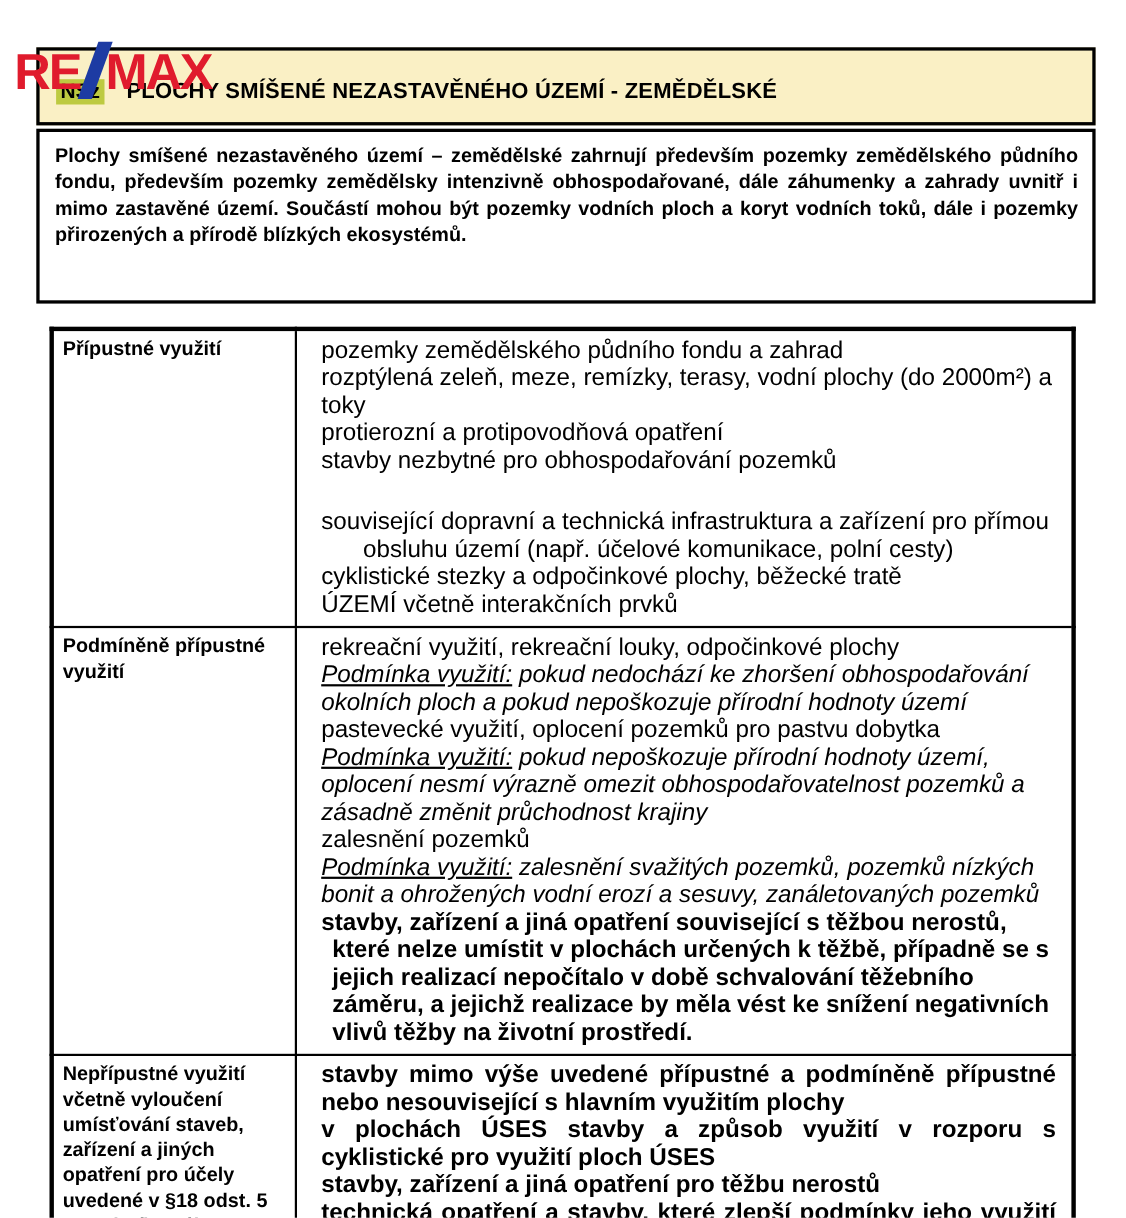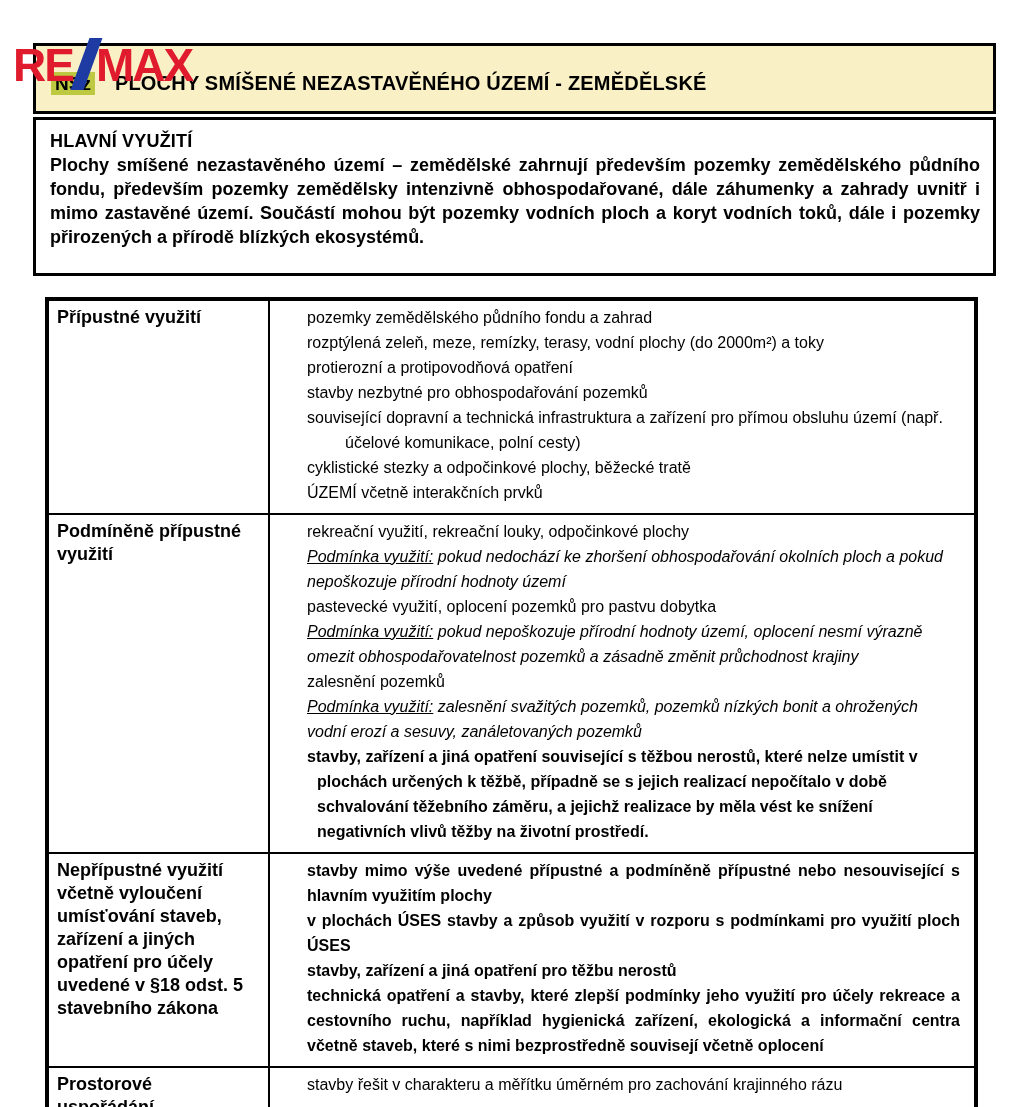--- a/index.html
+++ b/index.html
@@ -66,22 +66,22 @@
   .z-table td{
     border:2px solid var(--border-color);
     vertical-align:top;
   }
   .label-cell{
     width:196px;
     font-weight:bold;font-size:18px;line-height:23px;
     padding:5px 15px 5px 8px;
   }
   .content-cell{
-    font-size:16px;line-height:25px;
-    padding:4px 14px 8px 37px;
+    font-size:22px;line-height:25px;
+    padding:4px 14px 8px 22px;
   }
   .content-cell .item{margin:0;}
   .content-cell.justify .item{text-align:justify;font-weight:bold;}
   .item.cond{font-style:italic;}
   .cond-label{text-decoration:underline;}
   .row-last td{height:48px;}
 </style>
 </head>
 <body>
 
@@ -89,55 +89,54 @@
   <span>RE</span>
   <span class="logo-slash"></span>
   <span>MAX</span>
 </div>
 
 <div class="header-box">
   <span class="code-chip">NSz</span><span class="bar-title">PLOCHY SMÍŠENÉ NEZASTAVĚNÉHO ÚZEMÍ - ZEMĚDĚLSKÉ</span>
 </div>
 
 <div class="main-box">
-  <div class="mu-heading">HLAVNÍ VYUŽITÍ</div>
   <div class="mu-para">Plochy smíšené nezastavěného území – zemědělské zahrnují především pozemky zemědělského půdního fondu, především pozemky zemědělsky intenzivně obhospodařované, dále záhumenky a zahrady uvnitř i mimo zastavěné území. Součástí mohou být pozemky vodních ploch a koryt vodních toků, dále i pozemky přirozených a přírodě blízkých ekosystémů.</div>
 </div>
 
 <table class="z-table">
   <tbody id="table-body">
       <tr>
         <td class="label-cell">Přípustné využití</td>
         <td class="content-cell">
           <div class="item">pozemky zemědělského půdního fondu a zahrad</div>
           <div class="item">rozptýlená zeleň, meze, remízky, terasy, vodní plochy (do 2000m²) a toky</div>
           <div class="item">protierozní a protipovodňová opatření</div>
           <div class="item">stavby nezbytné pro obhospodařování pozemků</div>
-          <div class="item" style="padding-left: 38px; text-indent: -38px;">související dopravní a technická infrastruktura a zařízení pro přímou obsluhu území (např. účelové komunikace, polní cesty)</div>
+          <div class="item" style="padding-left: 38px; text-indent: -38px; margin-top: 31px;">související dopravní a technická infrastruktura a zařízení pro přímou obsluhu území (např. účelové komunikace, polní cesty)</div>
           <div class="item">cyklistické stezky a odpočinkové plochy, běžecké tratě</div>
           <div class="item">ÚZEMÍ včetně interakčních prvků</div>
         </td>
       </tr>
       <tr>
         <td class="label-cell">Podmíněně přípustné využití</td>
         <td class="content-cell">
           <div class="item">rekreační využití, rekreační louky, odpočinkové plochy</div>
           <div class="item cond"><span class="cond-label">Podmínka využití:</span> pokud nedochází ke zhoršení obhospodařování okolních ploch a pokud nepoškozuje přírodní hodnoty území</div>
           <div class="item">pastevecké využití, oplocení pozemků pro pastvu dobytka</div>
           <div class="item cond"><span class="cond-label">Podmínka využití:</span> pokud nepoškozuje přírodní hodnoty území, oplocení nesmí výrazně omezit obhospodařovatelnost pozemků a zásadně změnit průchodnost krajiny</div>
           <div class="item">zalesnění pozemků</div>
           <div class="item cond"><span class="cond-label">Podmínka využití:</span> zalesnění svažitých pozemků, pozemků nízkých bonit a ohrožených vodní erozí a sesuvy, zanáletovaných pozemků</div>
           <div class="item" style="padding-left: 10px; text-indent: -10px; font-weight: bold;">stavby, zařízení a jiná opatření související s těžbou nerostů, které nelze umístit v plochách určených k těžbě, případně se s jejich realizací nepočítalo v době schvalování těžebního záměru, a jejichž realizace by měla vést ke snížení negativních vlivů těžby na životní prostředí.</div>
         </td>
       </tr>
       <tr>
         <td class="label-cell">Nepřípustné využití včetně vyloučení umísťování staveb, zařízení a jiných opatření pro účely uvedené v §18 odst. 5 stavebního zákona</td>
         <td class="content-cell justify">
           <div class="item">stavby mimo výše uvedené přípustné a podmíněně přípustné nebo nesouvisející s hlavním využitím plochy</div>
-          <div class="item">v plochách ÚSES stavby a způsob využití v rozporu s podmínkami pro využití ploch ÚSES</div>
+          <div class="item">v plochách ÚSES stavby a způsob využití v rozporu s cyklistické pro využití ploch ÚSES</div>
           <div class="item">stavby, zařízení a jiná opatření pro těžbu nerostů</div>
           <div class="item">technická opatření a stavby, které zlepší podmínky jeho využití pro účely rekreace a cestovního ruchu, například hygienická zařízení, ekologická a informační centra včetně staveb, které s nimi bezprostředně souvisejí včetně oplocení</div>
         </td>
       </tr>
       <tr class="row-last">
         <td class="label-cell">Prostorové uspořádání</td>
         <td class="content-cell">
           <div class="item">stavby řešit v charakteru a měřítku úměrném pro zachování krajinného rázu</div>
         </td>
       </tr>

